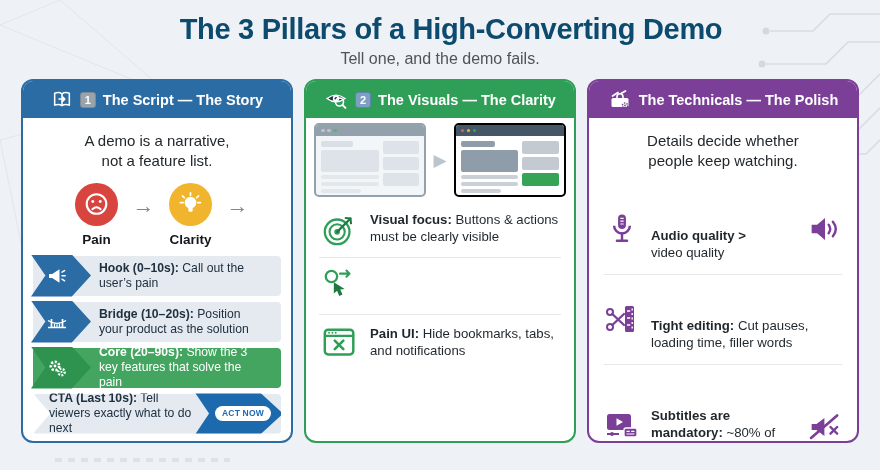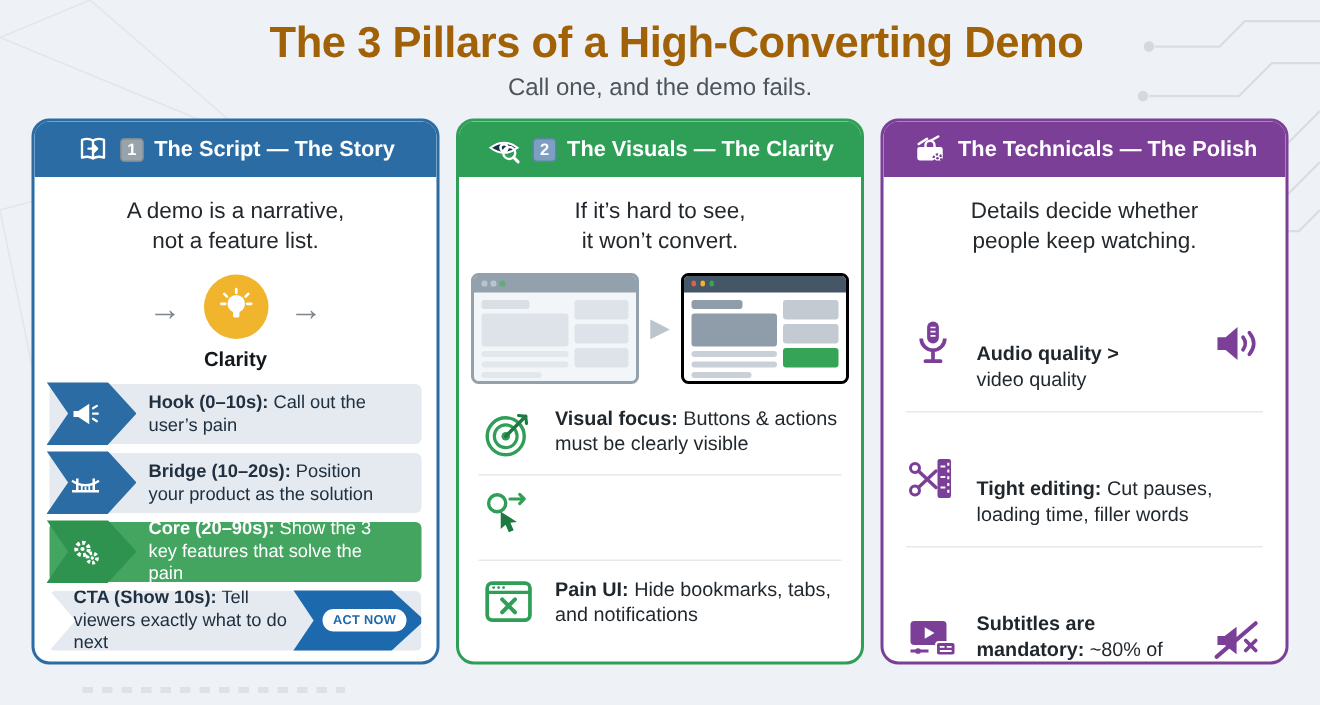--- a/index.html
+++ b/index.html
@@ -9,21 +9,21 @@
     background:#eef1f5;
     position:relative;
     overflow:hidden;
   }
   .bg-pattern { position:absolute; z-index:0; }
   .bg-right { top:0; right:0; }
   .bg-left { top:0; left:0; }
   .bg-bottom { bottom:0; left:0; }
 
   .page-header { position:relative; z-index:2; text-align:center; padding-top:13px; }
-  .page-title { font-size:29px; font-weight:bold; color:#a16207; letter-spacing:-0.3px;padding-left:22px; }
+  .page-title { font-size:29px; font-weight:bold; color:#0c4a6e; letter-spacing:-0.3px;padding-left:22px; }
   .page-subtitle { font-size:16px; color:#4d545b; margin-top:4px; }
 
   .cards { position:relative; z-index:2; display:flex; gap:11px; padding:11px 21px 0; height:376px; align-items:stretch; }
   .card { flex:1 1 0; background:#fff; border-radius:12px; border:2px solid; display:flex; flex-direction:column; overflow:hidden; height:364px; }
   .card.blue   { border-color:#2b6ca4; }
   .card.green  { border-color:#2f9e57; }
   .card.purple { border-color:#7c3f98; }
 
   .card-head { height:37px; flex:0 0 37px; display:flex; align-items:center; justify-content:center; gap:7px; color:#fff; font-weight:bold; font-size:14.5px; }
   .card.blue   .card-head { background:#2b6ca4; }
@@ -105,40 +105,50 @@
   <g stroke="#e2e6ea" stroke-width="1" fill="none">
     <path d="M170 95 L0 25 M170 95 L0 140 M170 95 L40 335 M170 95 L120 310 M170 95 L60 0 M0 25 L60 0 M0 140 L40 335"></path>
   </g>
 </svg>
 <svg class="bg-pattern bg-bottom" width="260" height="18" viewBox="0 0 260 18">
   <path d="M55 8 H230" stroke="#dde2e7" stroke-width="4" stroke-dasharray="7 6"></path>
 </svg>
 
 <header class="page-header">
   <div class="page-title">The 3 Pillars of a High-Converting Demo</div>
-  <div class="page-subtitle">Call one, and the demo fails.</div>
+  <div class="page-subtitle">Tell one, and the demo fails.</div>
 </header>
 
 <main class="cards">
 
   <section class="card blue">
     <div class="card-head">
       <svg width="22" height="22" viewBox="0 0 24 24">
         <path d="M12 5.2 C10 3.8 7 3.6 4 4.6 V17.6 C7 16.6 10 16.8 12 18.2 C14 16.8 17 16.6 20 17.6 V4.6 C17 3.6 14 3.8 12 5.2 Z" fill="none" stroke="#fff" stroke-width="1.7" stroke-linejoin="round"></path>
         <path d="M12 5.2 V18.2" stroke="#fff" stroke-width="1.7"></path>
         <path d="M8.7 11 H15 M15 11 L12.8 8.8 M15 11 L12.8 13.2" stroke="#fff" stroke-width="1.7" fill="none" stroke-linecap="round"></path>
       </svg>
       <span class="keycap k1">1</span>
       <span>The Script — The Story</span>
     </div>
 
     <p class="statement">A demo is a narrative,
 not a feature list.</p>
 
     <div class="flow">
+      <div class="flow-step">
+        <svg viewBox="0 0 46 46">
+          <circle cx="23" cy="23" r="22" fill="#d8443e"></circle>
+          <circle cx="23" cy="22.5" r="10" fill="none" stroke="#fff" stroke-width="2.2"></circle>
+          <circle cx="19.2" cy="20" r="1.5" fill="#fff"></circle>
+            <circle cx="26.8" cy="20" r="1.5" fill="#fff"></circle>
+          <path d="M18.8 27.8 Q23 24 27.2 27.8" stroke="#fff" stroke-width="2" fill="none" stroke-linecap="round"></path>
+        </svg>
+        <span class="flow-label">Pain</span>
+      </div>
       <span class="flow-arrow">→</span>
       <div class="flow-step">
         <svg viewBox="0 0 46 46">
           <circle cx="23" cy="23" r="22" fill="#f0b52d"></circle>
           <circle cx="23" cy="21" r="6" fill="#fff"></circle>
           <path d="M20.8 26.5 h4.4 v2.6 a1.3 1.3 0 0 1 -1.3 1.3 h-1.8 a1.3 1.3 0 0 1 -1.3 -1.3 z" fill="#fff"></path>
           <path d="M23 11 v2.6 M14.8 14.2 l1.9 1.9 M31.2 14.2 l-1.9 1.9 M12.8 21 h2.7 M30.5 21 h2.7" stroke="#fff" stroke-width="1.8" stroke-linecap="round"></path>
         </svg>
         <span class="flow-label">Clarity</span>
       </div>
@@ -174,43 +184,41 @@
             <circle cx="10" cy="10" r="4.2" fill="none" stroke="#fff" stroke-width="2.6" stroke-dasharray="2.2 1.6"></circle>
             <circle cx="10" cy="10" r="1.4" fill="#fff"></circle>
             <circle cx="16.5" cy="16" r="3.2" fill="none" stroke="#fff" stroke-width="2.4" stroke-dasharray="1.8 1.4"></circle>
             <circle cx="16.5" cy="16" r="1.1" fill="#fff"></circle>
           </svg>
         </div>
         <div class="tl-text"><strong>Core (20–90s):</strong> <span>Show the 3 key features that solve the pain</span></div>
       </div>
 
       <div class="tl-row cta">
-        <div class="tl-text"><strong>CTA (Show 10s):</strong> <span>Tell viewers exactly what to do next</span></div>
+        <div class="tl-text"><strong>CTA (Last 10s):</strong> <span>Tell viewers exactly what to do next</span></div>
         <div class="cta-chev">
           <span class="act-pill">ACT NOW</span>
         </div>
       </div>
     </div>
   </section>
 
   <section class="card green">
     <div class="card-head">
       <svg width="24" height="24" viewBox="0 0 24 24">
         <path d="M3 10.5 Q12 3.8 21 10.5 Q12 17.2 3 10.5 Z" fill="#16324a" stroke="#fff" stroke-width="1.4"></path>
         <circle cx="12" cy="10.5" r="3.2" fill="#fff"></circle>
           <circle cx="12" cy="10.5" r="1.5" fill="#16324a"></circle>
         <circle cx="15.5" cy="14" r="4" fill="none" stroke="#fff" stroke-width="1.6"></circle>
         <path d="M18.4 16.9 L21.4 19.9" stroke="#fff" stroke-width="2" stroke-linecap="round"></path>
       </svg>
       <span class="keycap k2">2</span>
       <span>The Visuals — The Clarity</span>
     </div>
 
-    <p class="statement">If it’s hard to see,
-it won’t convert.</p>
 
     <div class="mockups">
       <div class="browser faded">
         <div class="b-top">
           <span class="b-dot" style="background:#b9c4cd"></span>
           <span class="b-dot" style="background:#b9c4cd"></span>
           <span class="b-dot" style="background:#5fae7a"></span>
         </div>
         <div class="b-body">
           <div class="b-main">

